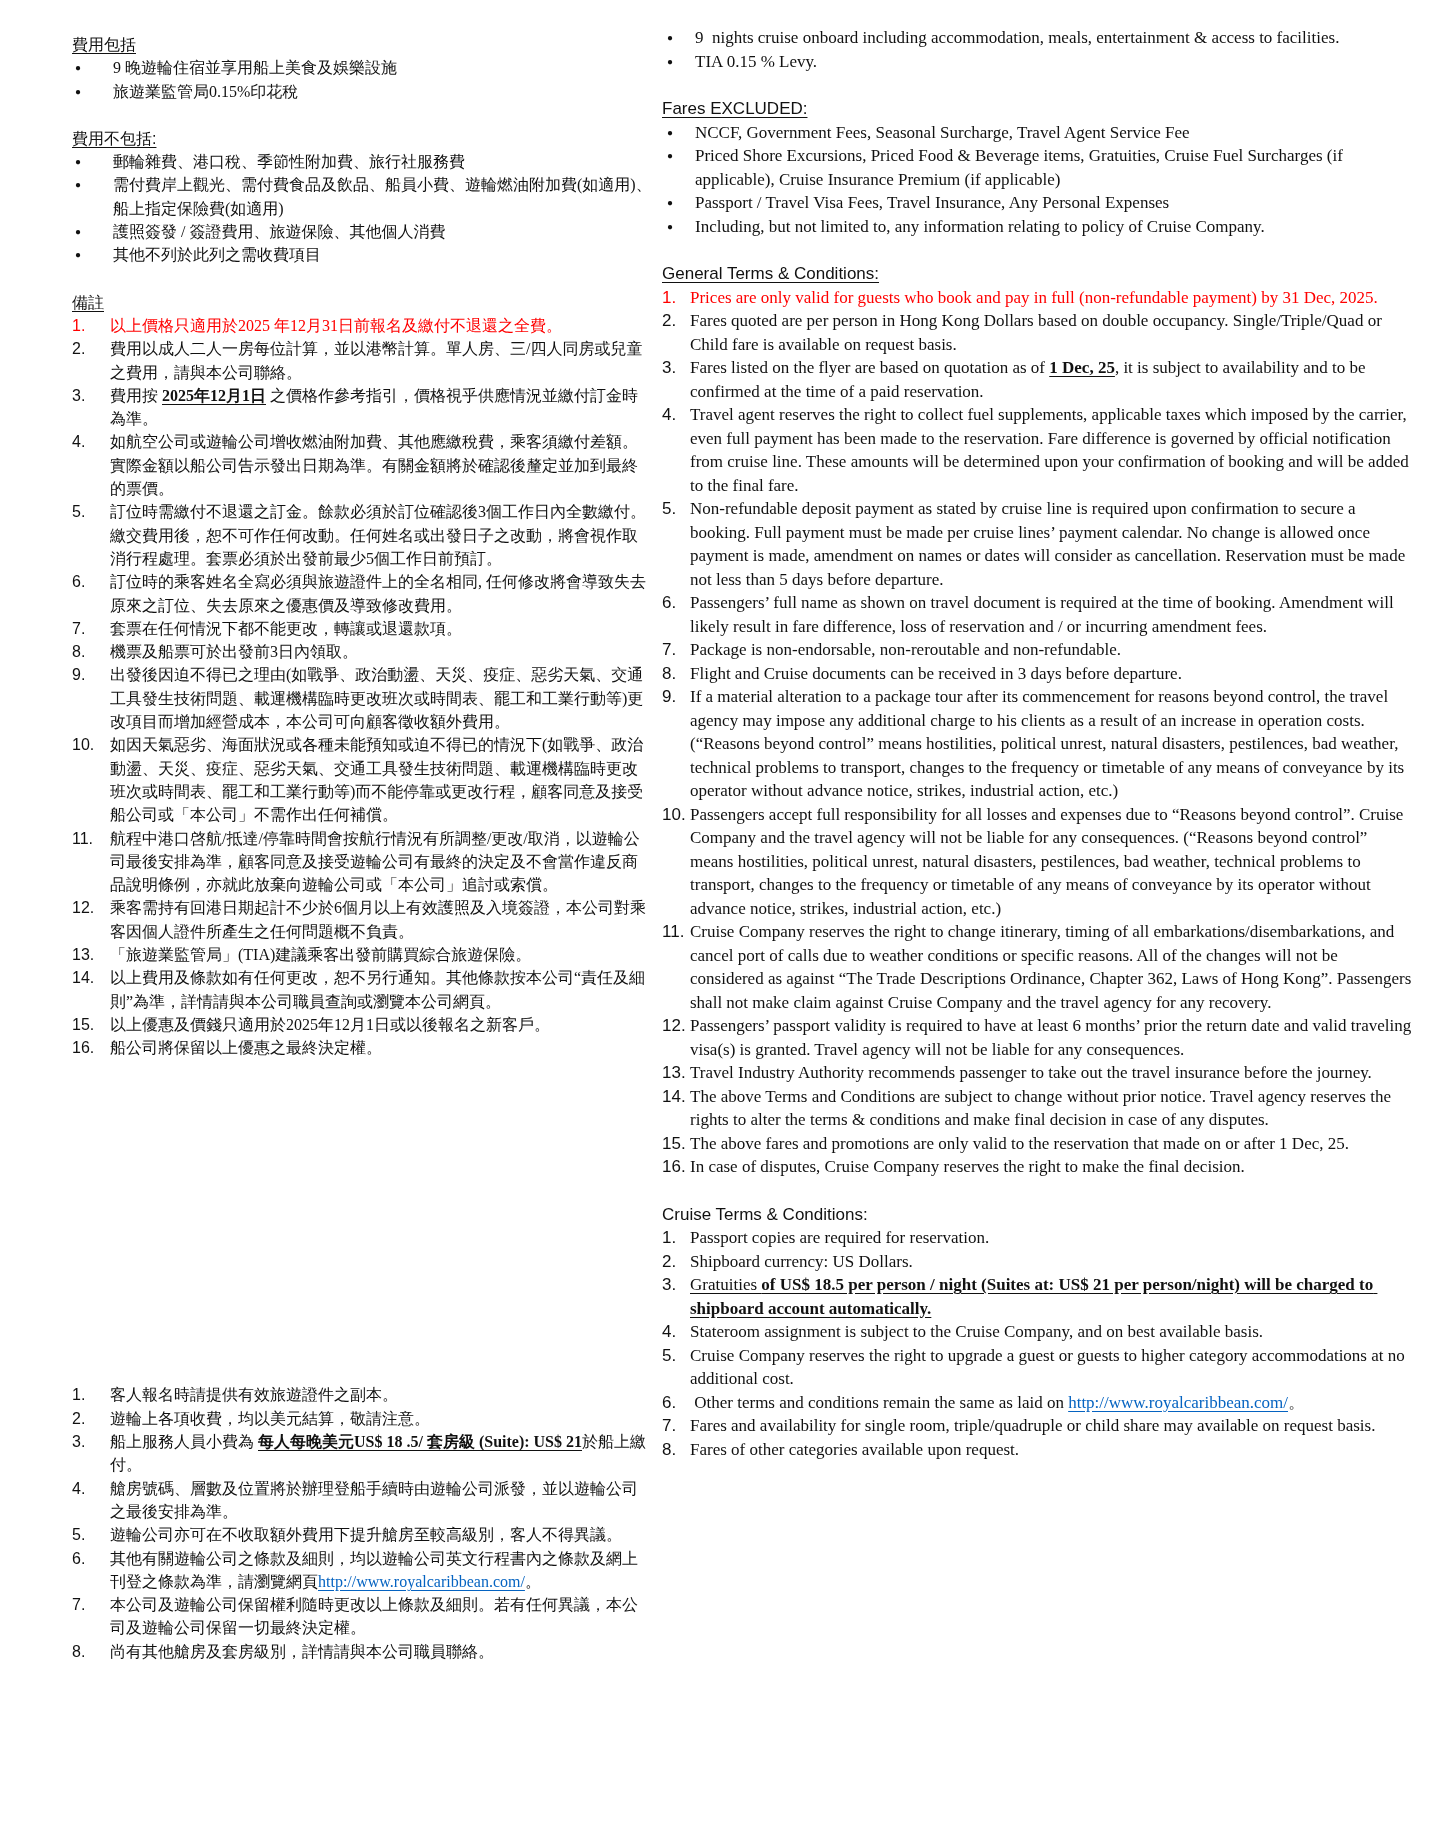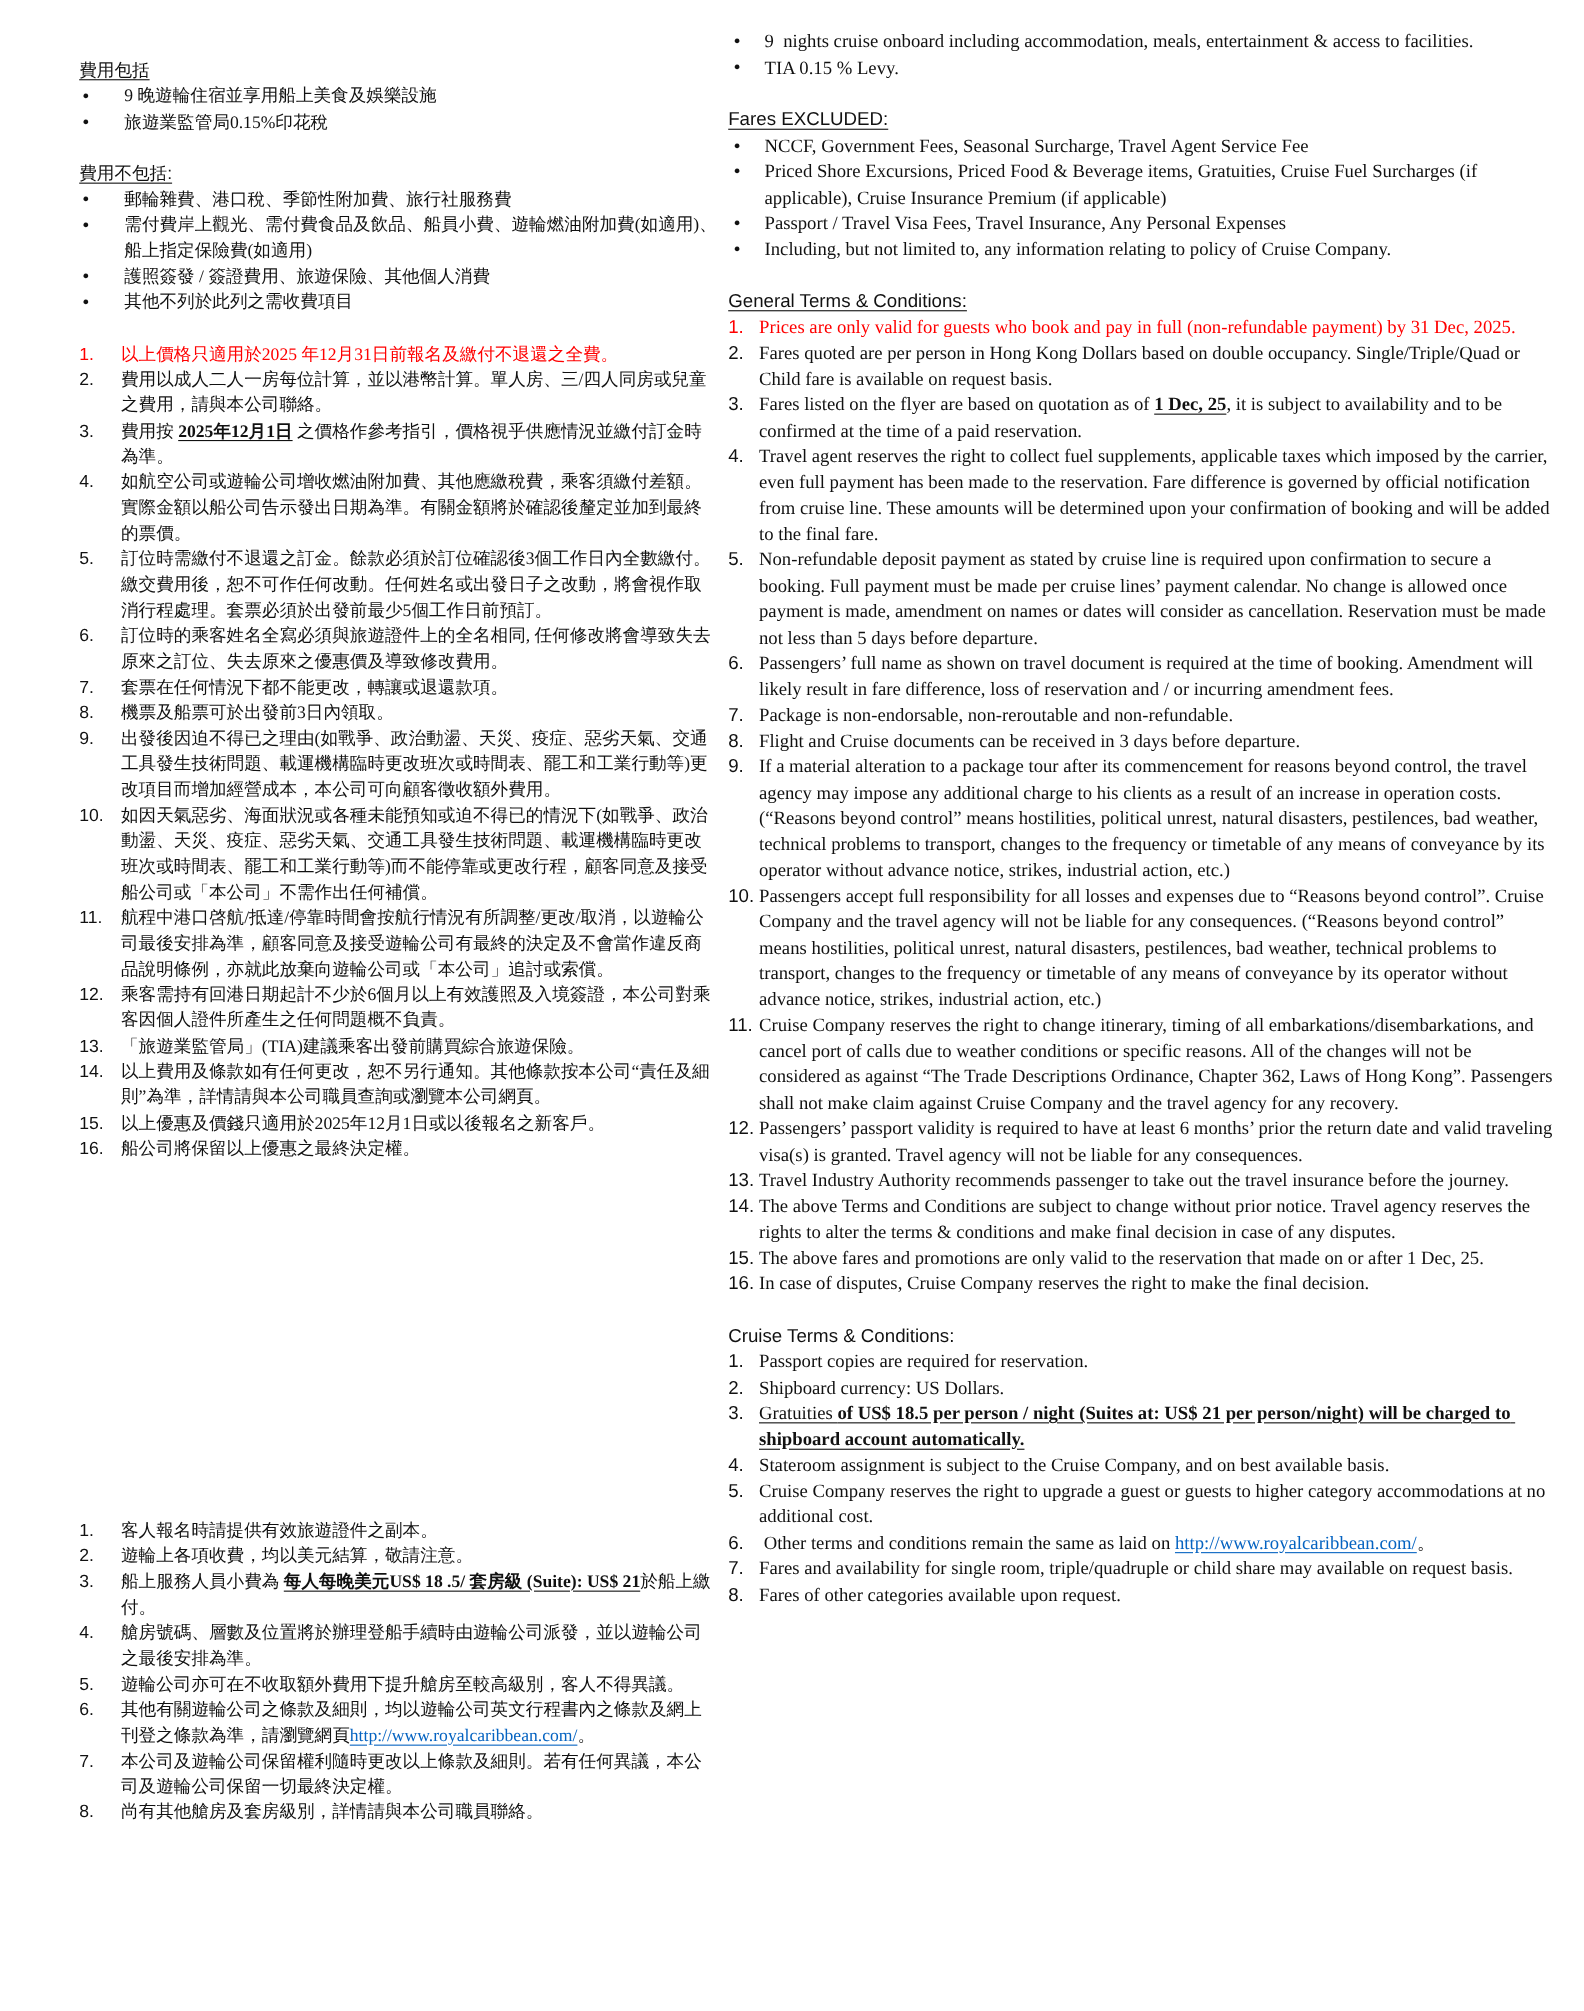--- a/index.html
+++ b/index.html
@@ -6,21 +6,21 @@
   .page{
     position:relative;
     width:1440px;
     height:1828px;
     background:#ffffff;
     color:#111111;
     font-family:"Liberation Sans","DejaVu Sans",sans-serif;
     overflow:hidden;
   }
   .col{position:absolute;top:0;}
-  .col-left{left:72px;width:580px;font-size:16px;line-height:23.3px;padding-top:33px;margin-top:20px;}
+  .col-left{left:72px;width:580px;font-size:16px;line-height:23.3px;padding-top:33px;}
   .col-right{left:662px;width:752px;font-size:17px;line-height:23.5px;padding-top:26px;}
   .sec{margin-bottom:24px;}
   .sec-gap-lg{margin-top:24px;}
   .h{font-weight:400;}
   .h.u{text-decoration:underline;text-underline-offset:3px;}
   .big-gap{height:300px;}
   .li{display:flex;align-items:flex-start;}
   .marker{flex:0 0 38px;}
   .col-right .marker{flex:0 0 28px;}
   .marker.dot{font-size:10px;line-height:inherit;padding-left:3px;}
@@ -68,20 +68,21 @@
             <span class="txt"><span>護照簽發 / 簽證費用、旅遊保險、其他個人消費</span></span>
           </div>
           <div class="li">
             <span class="marker dot">●</span>
             <span class="txt"><span>其他不列於此列之需收費項目</span></span>
           </div>
         </div>
     </div>
 
     <div class="sec">
+      <div class="h u">備註</div>
       <div>
           <div class="li s-red">
             <span class="marker">1.</span>
             <span class="txt"><span>以上價格只適用於2025 年12月31日前報名及繳付不退還之全費。</span></span>
           </div>
           <div class="li">
             <span class="marker">2.</span>
             <span class="txt"><span>費用以成人二人一房每位計算，並以港幣計算。單人房、三/四人同房或兒童之費用，請與本公司聯絡。</span></span>
           </div>
           <div class="li">

